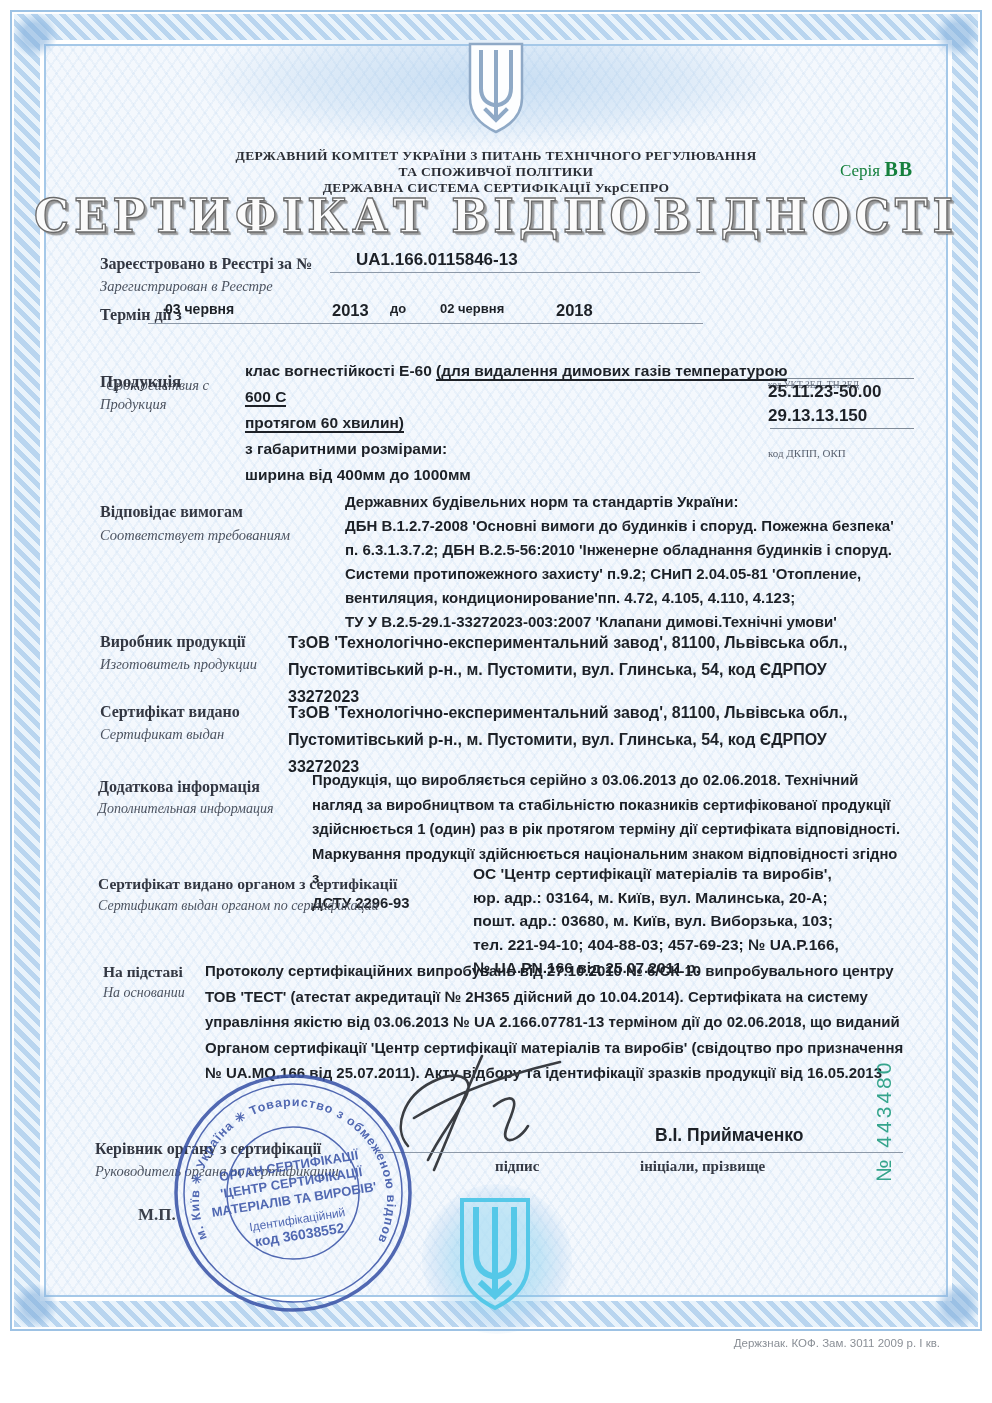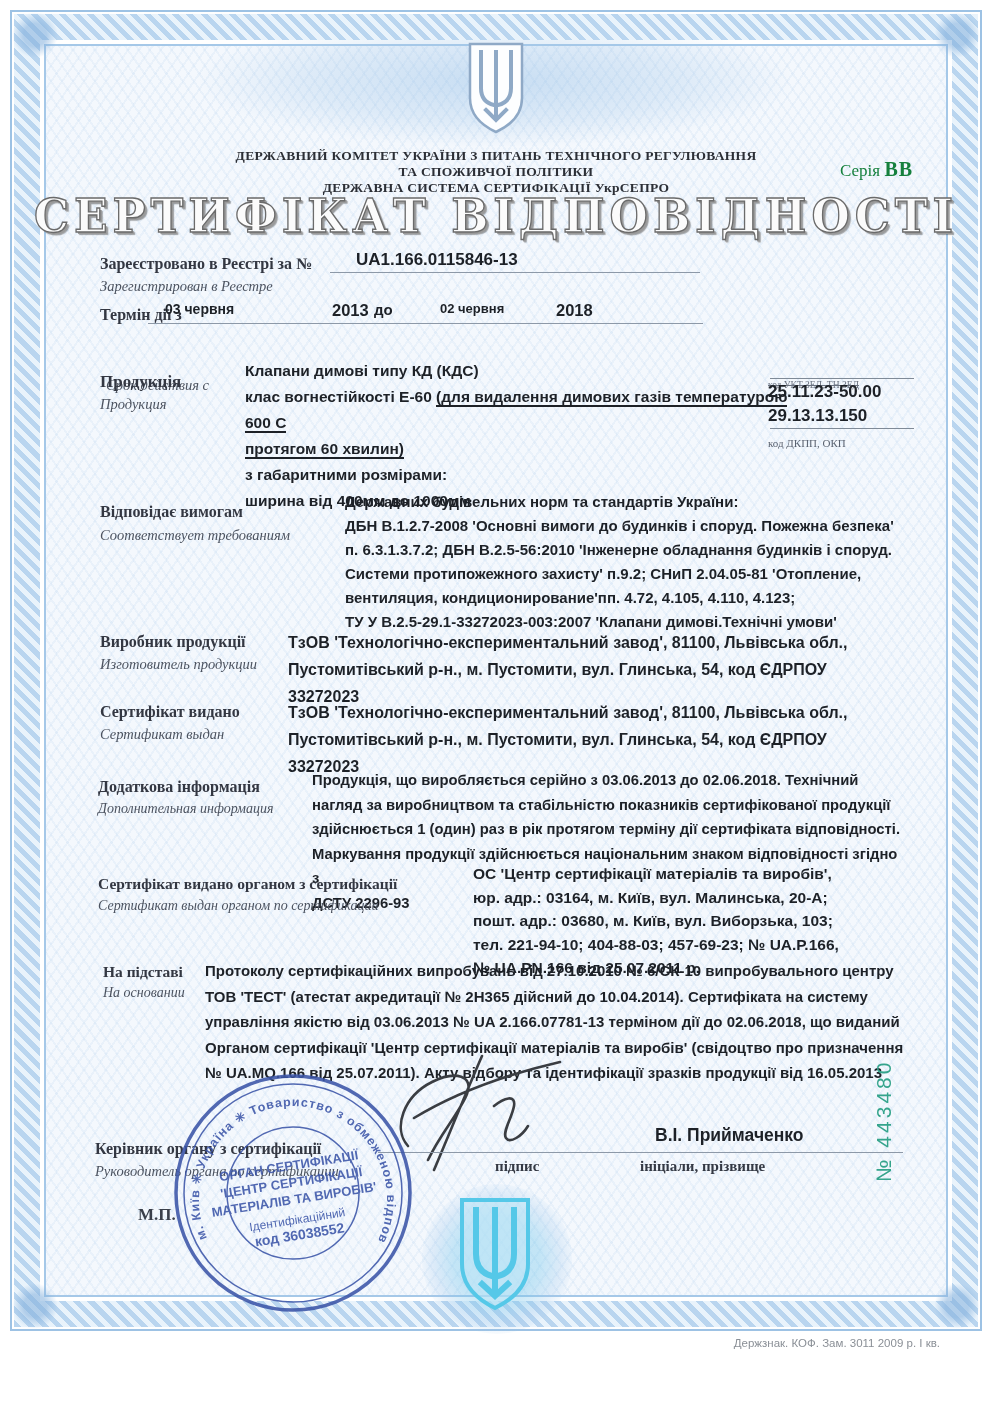--- a/index.html
+++ b/index.html
@@ -37,21 +37,21 @@
   .val{position:absolute;font-family:"Liberation Sans",sans-serif;font-weight:bold;color:#1d2127;}
   .uline{position:absolute;border-bottom:1.5px solid #8d99a8;}
   .pre{white-space:pre-line;}
   .u{border-bottom:2px solid #1d2127;}
 
   
   .codes{position:absolute;left:768px;top:378px;width:148px;text-align:left;}
   .codes .rule{border-top:1.5px solid #7f8a97;margin:0 2px;}
   .codes .struck{font-size:9.5px;color:#6a7280;text-decoration:line-through;margin-top:1px;}
   .codes .code{font-family:"Liberation Sans",sans-serif;font-weight:bold;font-size:17px;color:#1d2127;line-height:24px;}
-  .codes .small-lbl{font-size:11px;color:#5a6270;margin-top:8px;}
+  .codes .small-lbl{font-size:11px;color:#5a6270;margin-top:18px;}
 
   
   .sig-line{position:absolute;left:378px;top:1152px;width:525px;border-top:1.5px solid #8d99a8;}
   .caption{position:absolute;font-weight:bold;font-size:15px;color:#343944;}
   .mp{position:absolute;left:138px;top:1205px;font-weight:bold;font-size:17px;color:#3a3f4a;}
 
   .stamp{position:absolute;left:168px;top:1068px;width:250px;height:250px;opacity:.88;}
   .signature-svg{position:absolute;left:390px;top:1048px;}
 
   .serial{position:absolute;left:872px;top:1182px;transform:rotate(-90deg);transform-origin:left top;
@@ -96,29 +96,28 @@
 
   <div class="lbl" style="left:100px;top:255px;">Зареєстровано в Реєстрі за №</div>
   <div class="lbl-ru" style="left:100px;top:278px;">Зарегистрирован в Реестре</div>
   <div class="val" style="left:356px;top:250px;font-size:17px;">UA1.166.0115846-13</div>
   <div class="uline" style="left:330px;top:272px;width:370px;"></div>
 
   <div class="lbl" style="left:100px;top:306px;">Термін дії з</div>
   <div class="lbl-ru" style="left:106px;top:329px;margin-top:48px;">Срок действия с</div>
   <div class="val" style="left:165px;top:301px;font-size:14px;">03 червня</div>
   <div class="val" style="left:332px;top:301px;font-size:16.5px;">2013</div>
-  <div class="val" style="left:374px;top:301px;font-size:15px;">до</div>
+  <div class="val" style="left:390px;top:301px;font-size:13px;">до</div>
   <div class="val" style="left:440px;top:301px;font-size:13px;">02 червня</div>
   <div class="val" style="left:556px;top:301px;font-size:16.5px;">2018</div>
   <div class="uline" style="left:148px;top:323px;width:555px;"></div>
 
   <div class="lbl" style="left:100px;top:372px;font-size:17px;">Продукція</div>
   <div class="lbl-ru" style="left:100px;top:396px;">Продукция</div>
   <div class="val" style="left:245px;top:358px;font-size:15.5px;line-height:26px;width:545px;">
-    <div>Клапани димові типу КД (КДС)</div>
     <div><span>клас вогнестійкості Е-60 </span><span class="u">(для видалення димових газів температурою 600 С</span></div>
     <div><span class="u">протягом 60 хвилин)</span></div>
     <div>з габаритними розмірами:</div>
     <div>ширина від 400мм до 1000мм</div>
   </div>
   <div class="codes">
     <div class="rule"></div>
     <div class="struck">код УКТ ЗЕД, ТН ЗЕД</div>
     <div class="code" style="margin-top:-10px;">25.11.23-50.00</div>
     <div class="code">29.13.13.150</div>

